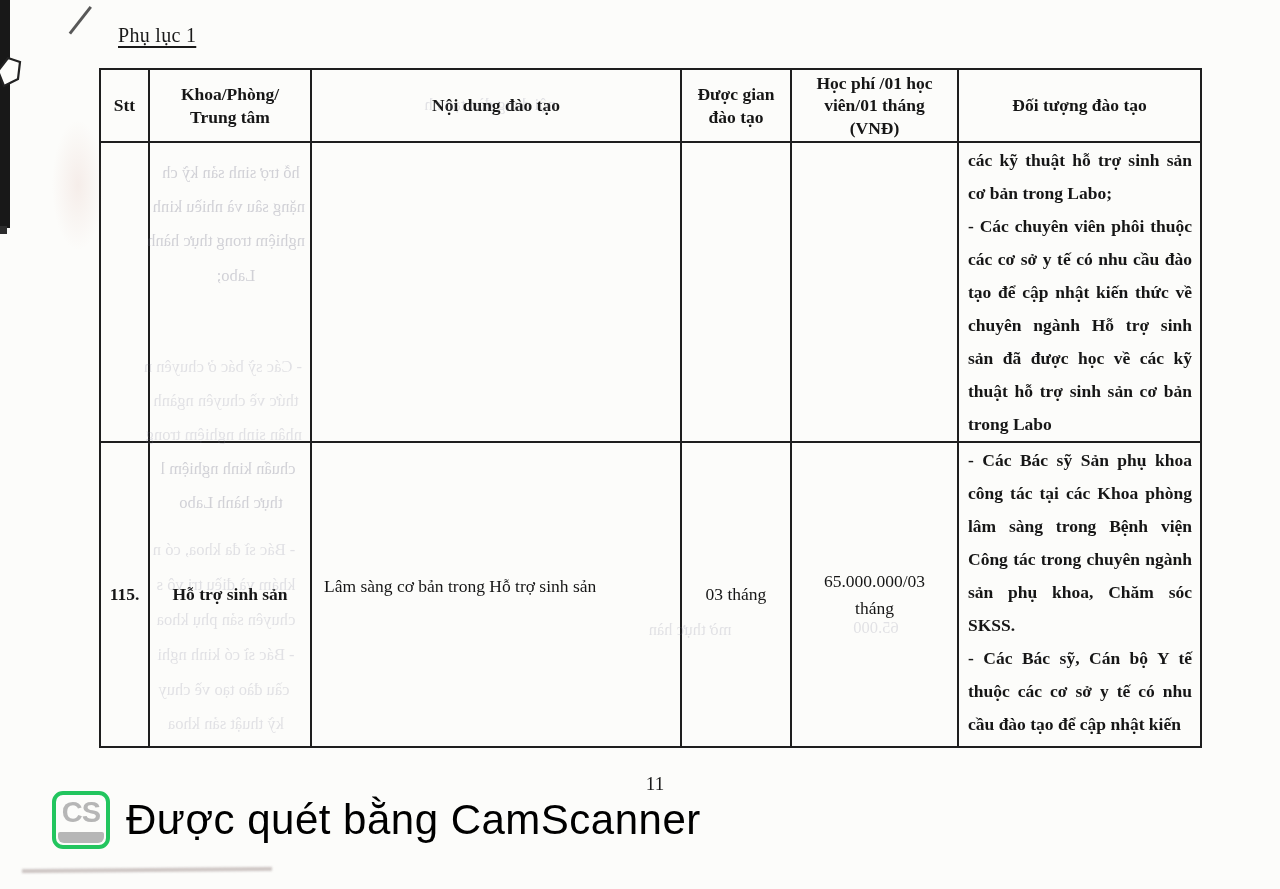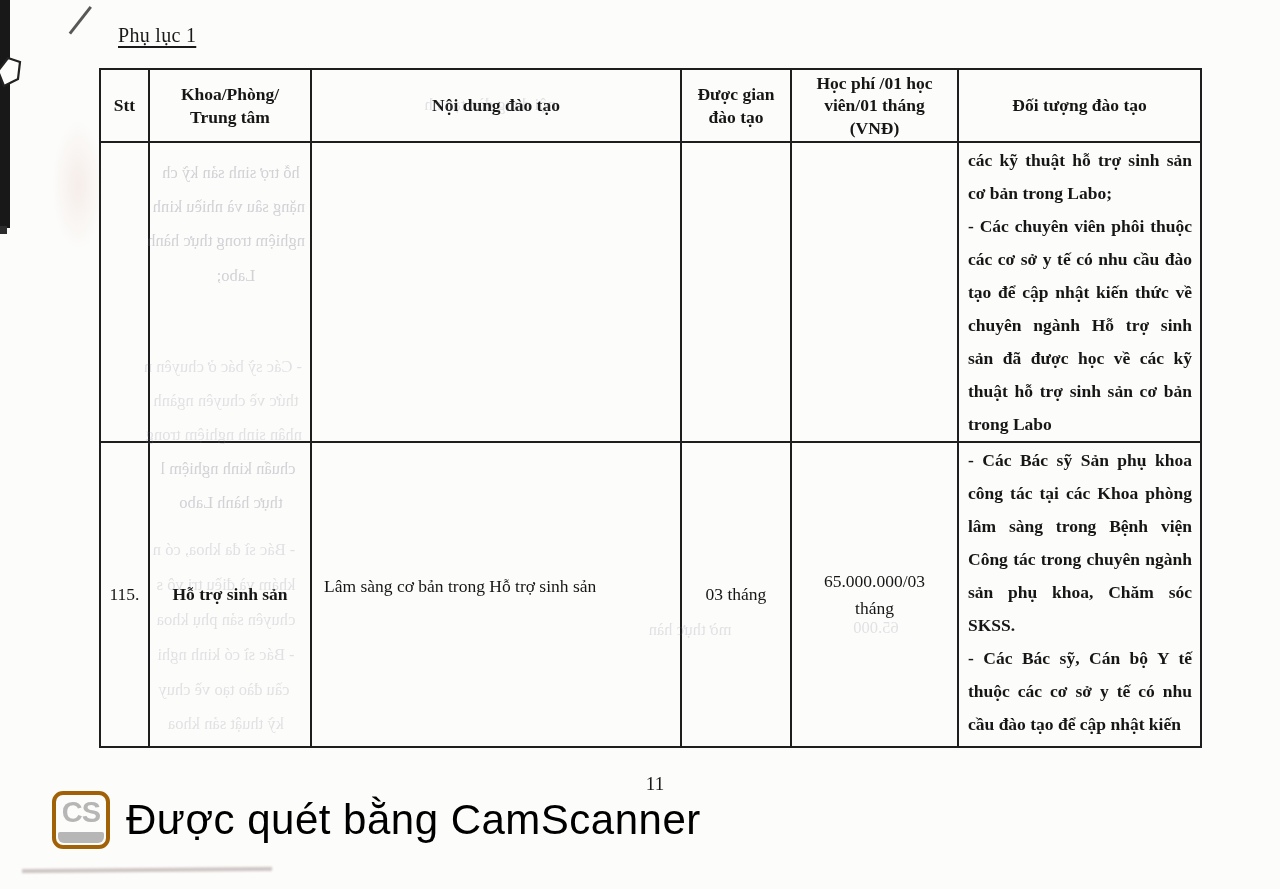--- a/index.html
+++ b/index.html
@@ -26,40 +26,40 @@
   .doc-table th,.doc-table td{
     border:2px solid #1e1e1e;overflow:hidden;
   }
   .doc-table th{
     font-weight:bold;text-align:center;vertical-align:middle;
     white-space:pre-line;line-height:1.28;font-size:17.5px;padding:2px 2px;
   }
   tr.hdr{height:72px;}
   tr.row-a{height:297px;}
   tr.row-b{height:305px;}
-  td.c-stt{text-align:center;vertical-align:middle;font-weight:normal;}
+  td.c-stt{text-align:center;vertical-align:middle;font-weight:bold;}
   td.c-khoa{text-align:center;vertical-align:middle;font-weight:bold;padding:0 6px;border-radius:18px;}
   td.c-noidung{vertical-align:middle;text-align:left;padding:0 10px 16px 12px;}
   td.c-thoigian{vertical-align:middle;text-align:center;}
   td.c-hocphi{vertical-align:middle;text-align:center;padding:0 16px;line-height:1.55;}
   td.c-doituong{
     vertical-align:top;text-align:justify;
     padding:1px 8px 0 9px;line-height:33px;
   }
   td.c-doituong p{margin:0;font-weight:bold;}
   
   .page-num{
     position:absolute;left:640px;top:773px;width:30px;
     text-align:center;font-size:19px;
   }
   
   .cs-footer{position:absolute;left:52px;top:790px;height:60px;display:flex;align-items:center;}
   .cs-logo{
     position:relative;width:50px;height:50px;
-    border:4px solid #a16207;border-radius:11px;background:#fcfcfa;
+    border:4px solid #22c55e;border-radius:11px;background:#fcfcfa;
     display:flex;align-items:flex-start;justify-content:center;
   }
   .cs-logo .cs-letters{
     font-family:"Liberation Sans", sans-serif;font-weight:bold;
     font-size:29px;line-height:34px;color:#b6b6b6;letter-spacing:-1px;
   }
   .cs-logo .cs-bed{
     position:absolute;left:2px;right:2px;bottom:2px;height:11px;
     background:#b6b6b6;border-radius:2px 2px 6px 6px;
   }

